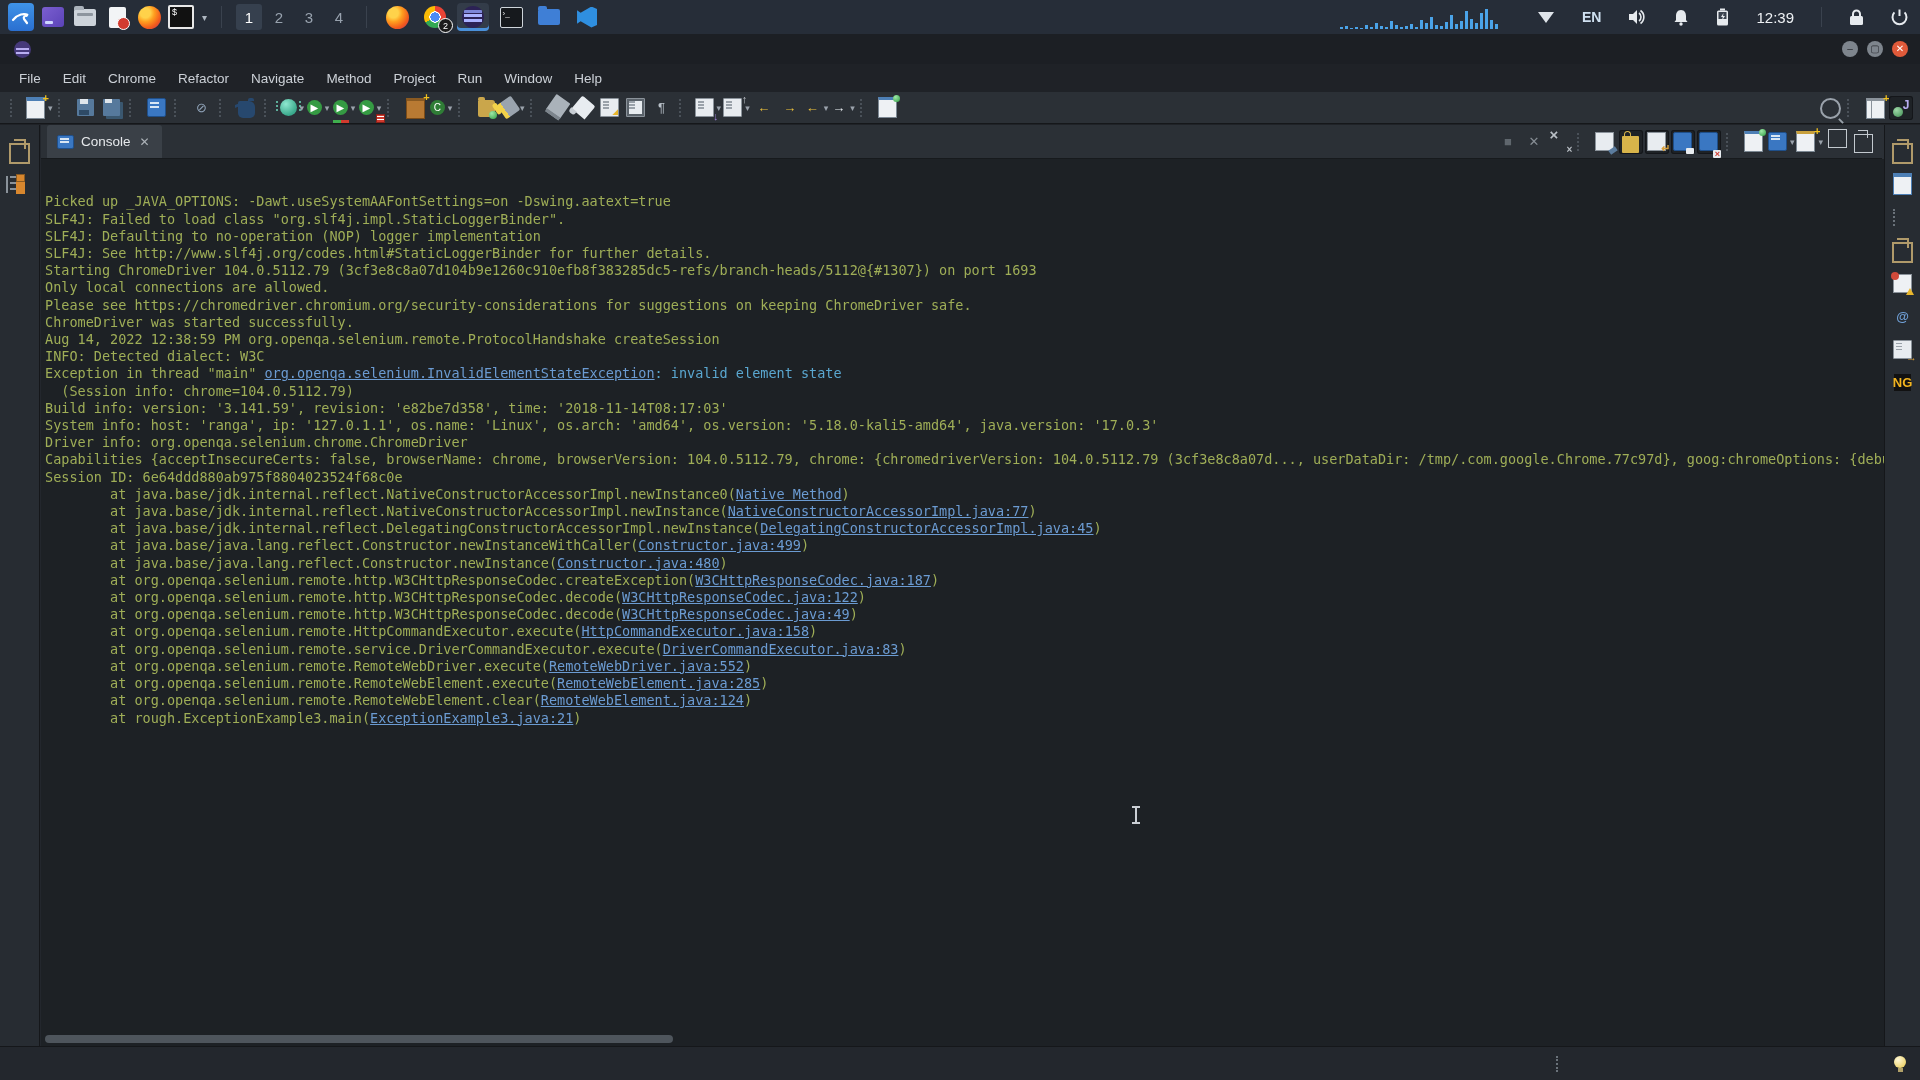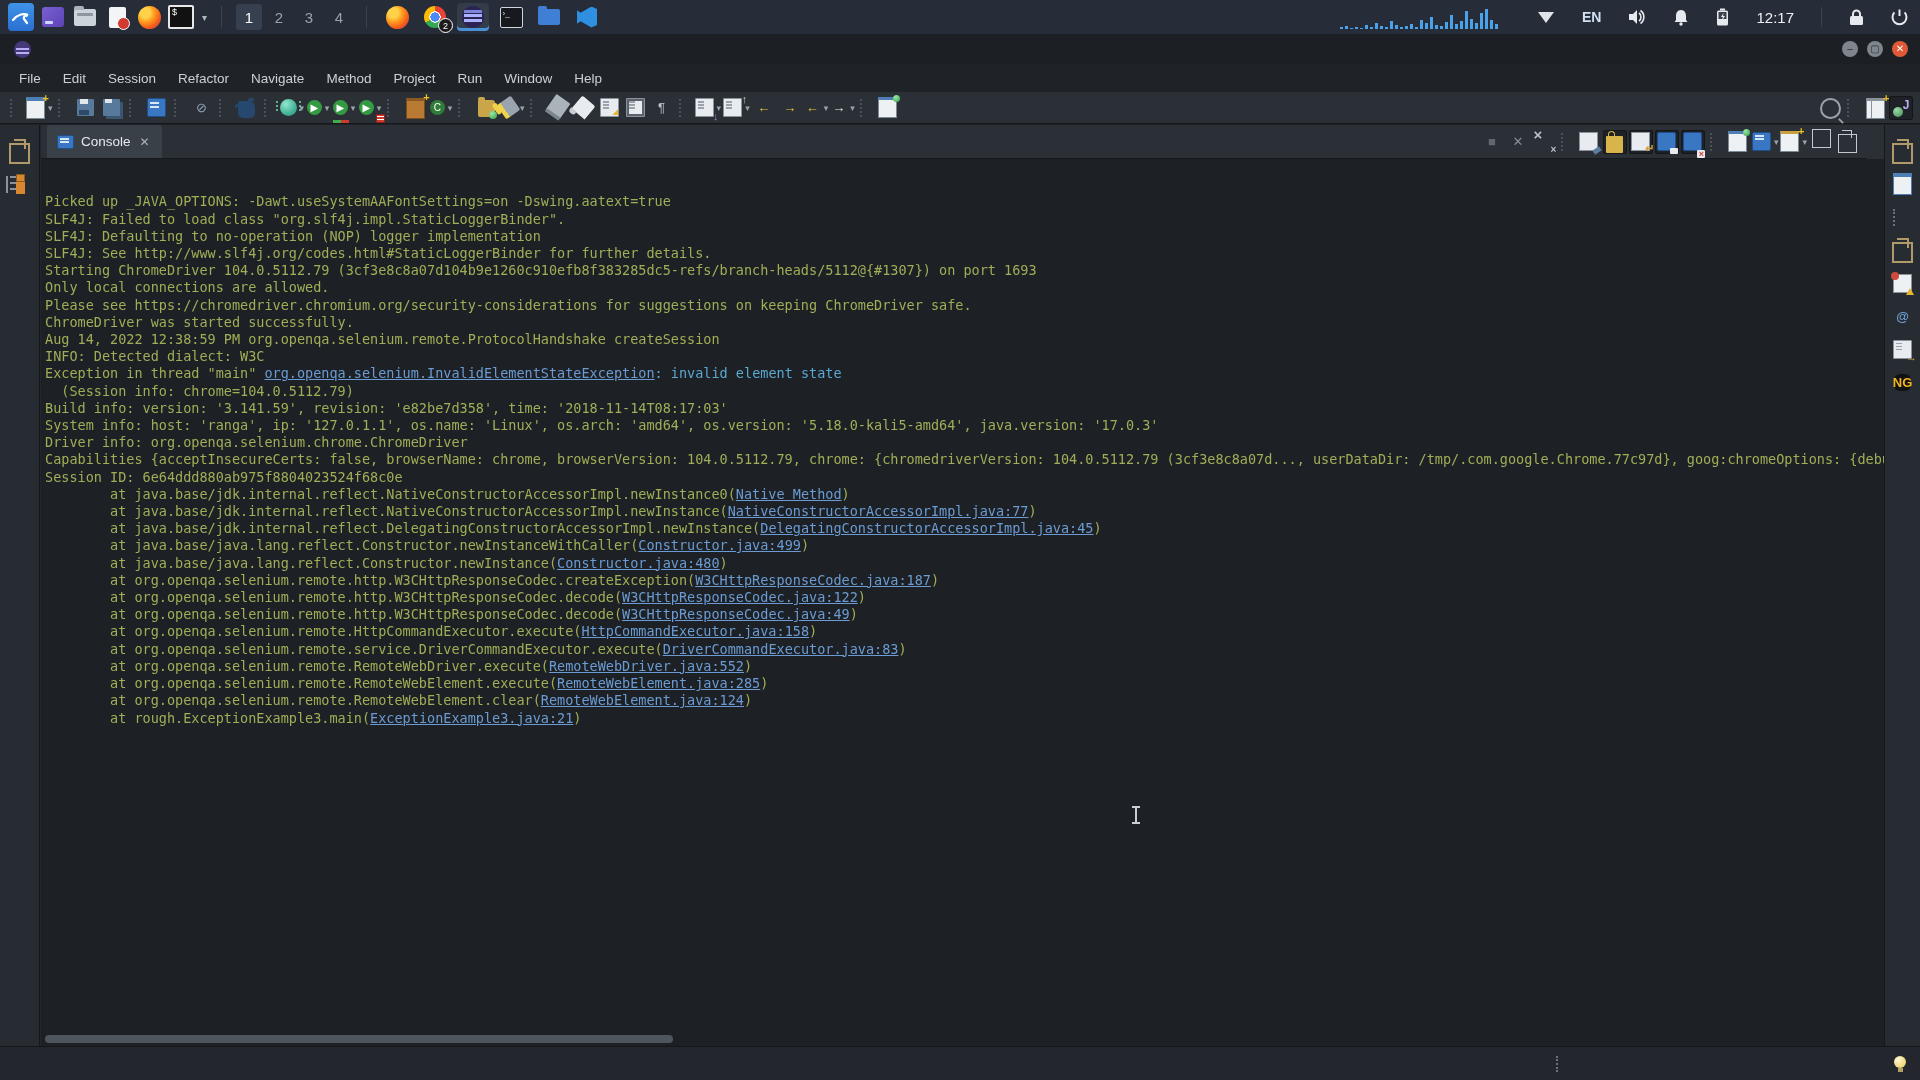--- a/index.html
+++ b/index.html
@@ -128,26 +128,26 @@
   .sh-restore::before{content:"";position:absolute;left:3px;top:-6px;width:10px;height:8px;border:2px solid #b09a6a;border-bottom:none;border-left:none;}
   .sh-dots4{width:4px;height:22px;border-left:2px dotted #6a727a;}
   .sh-editorwin{width:15px;height:13px;background:#eef1f4;border:1px solid #4d7fb5;border-top:4px solid #4d7fb5;}
   .sh-pkgexp{width:4px;height:16px;border-left:2px solid #8a929a;position:relative;margin-left:-8px;}
   .sh-pkgexp::before{content:"";position:absolute;left:2px;top:0px;width:6px;height:2px;background:#8a929a;box-shadow:0 6px 0 #8a929a,0 12px 0 #8a929a;}
   .sh-pkgexp::after{content:"";position:absolute;left:8px;top:-2px;width:7px;height:6px;background:#d8872e;border:1px solid #8a5a22;box-shadow:0 6px 0 #d8872e,0 12px 0 #d8872e;}
   .sh-problems{width:13px;height:13px;background:#eef1f4;border:1px solid #8a929a;position:relative;}
   .sh-problems::before{content:"";position:absolute;left:-3px;top:-3px;width:8px;height:8px;border-radius:50%;background:#d04a3a;}
   .sh-problems::after{content:"";position:absolute;right:-3px;bottom:-3px;border:4px solid transparent;border-bottom:7px solid #e8b62c;}
   .sh-decl::after{content:"→";position:absolute;right:-6px;bottom:-5px;color:#d8a03c;font-weight:bold;font-size:11px;}
-  .sh-testng{width:18px;height:15px;background:#111;color:#f2b41f;font-weight:bold;font-size:10px;display:flex;align-items:center;justify-content:center;border-radius:6px;}
+  .sh-testng{width:18px;height:15px;background:#111;color:#f2b41f;font-weight:bold;font-size:10px;display:flex;align-items:center;justify-content:center;}
   .sh-testng::first-letter{color:#e8452e;}
 
   
   .console-panel{position:absolute;left:41px;top:0;width:1843px;height:921px;background:#2b3036;}
-  .ctabbar{position:absolute;left:0;top:0;right:18px;height:33px;background:#2b3036;border-bottom:1px solid #171a1d;display:flex;align-items:center;}
+  .ctabbar{position:absolute;left:0;top:0;right:2px;height:33px;background:#2b3036;border-bottom:1px solid #171a1d;display:flex;align-items:center;}
   .ctab{height:33px;display:flex;align-items:center;gap:7px;padding:0 12px 0 10px;background:#3a4047;color:#e6e9ec;font-size:13.5px;border-radius:3px 3px 0 0;margin-left:6px;}
   .sh-cmon{width:15px;height:12px;background:#3a77c2;border:1px solid #1f4f8a;border-radius:2px;position:relative;}
   .sh-cmon::after{content:"";position:absolute;left:2px;top:2px;width:9px;height:2px;background:#d8e6f4;box-shadow:0 3px 0 #d8e6f4;}
   .ctab-close{color:#aeb4ba;font-size:12px;margin-left:2px;}
   .ctools{position:absolute;right:6px;top:0;height:33px;display:flex;align-items:center;}
   .sh-xx{width:10px;height:10px;position:relative;color:#b9bfc5;font-weight:bold;}
   .sh-xx::before{content:"×";position:absolute;left:-2px;top:-7px;font-size:15px;}
   .sh-xx::after{content:"×";position:absolute;right:-4px;bottom:-5px;font-size:10px;}
   .sh-clear{width:11px;height:13px;background:#e8ecf0;border:1px solid #8a929a;position:relative;}
   .sh-clear::after{content:"";position:absolute;right:-4px;bottom:-3px;width:8px;height:5px;background:#5b7c9e;transform:rotate(-35deg);}
@@ -291,21 +291,21 @@
       <svg width="16" height="17" viewBox="0 0 16 17">
           <path d="M8 1 C4.5 1 3 4 3 7 V11 L1.5 13 H14.5 L13 11 V7 C13 4 11.5 1 8 1 Z" fill="#e6eaee"></path>
           <circle cx="8" cy="15" r="1.7" fill="#e6eaee"></circle>
         </svg>
       <svg width="13" height="18" viewBox="0 0 13 18">
           <rect x="4" y="0.5" width="5" height="2" fill="#e6eaee"></rect>
           <rect x="1" y="2.5" width="11" height="15" rx="1.5" fill="#e6eaee"></rect>
           <rect x="2.5" y="4" width="8" height="7" fill="#3a424e"></rect>
           <path d="M7.5 5 L5 9 H6.8 L6 12.5 L9 8 H7.1 Z" fill="#e6eaee"></path>
         </svg>
-      <span class="tray-time">12:17</span>
+      <span class="tray-time">12:39</span>
       <div class="tray-sep"></div>
       <svg width="15" height="17" viewBox="0 0 15 17">
           <rect x="1" y="7" width="13" height="9" rx="1.5" fill="#e6eaee"></rect>
           <path d="M4 7 V5 a3.5 3.5 0 0 1 7 0 V7" stroke="#e6eaee" stroke-width="2" fill="none"></path>
         </svg>
       <svg width="17" height="17" viewBox="0 0 17 17">
           <path d="M13.6 3.4 A7 7 0 1 1 3.4 3.4" stroke="#e6eaee" stroke-width="2" fill="none"></path>
           <line x1="8.5" y1="0.5" x2="8.5" y2="7" stroke="#e6eaee" stroke-width="2"></line>
         </svg>
     </div>
@@ -316,21 +316,21 @@
     <div class="win-controls">
       <span class="wc">–</span>
       <span class="wc">▢</span>
       <span class="wc close">✕</span>
     </div>
   </div>
 
   <div class="menubar" id="menubar">
       <span class="menu-item">File</span>
       <span class="menu-item">Edit</span>
-      <span class="menu-item">Session</span>
+      <span class="menu-item">Chrome</span>
       <span class="menu-item">Refactor</span>
       <span class="menu-item">Navigate</span>
       <span class="menu-item">Method</span>
       <span class="menu-item">Project</span>
       <span class="menu-item">Run</span>
       <span class="menu-item">Window</span>
       <span class="menu-item">Help</span>
     </div>
 
   <div class="toolbar">

